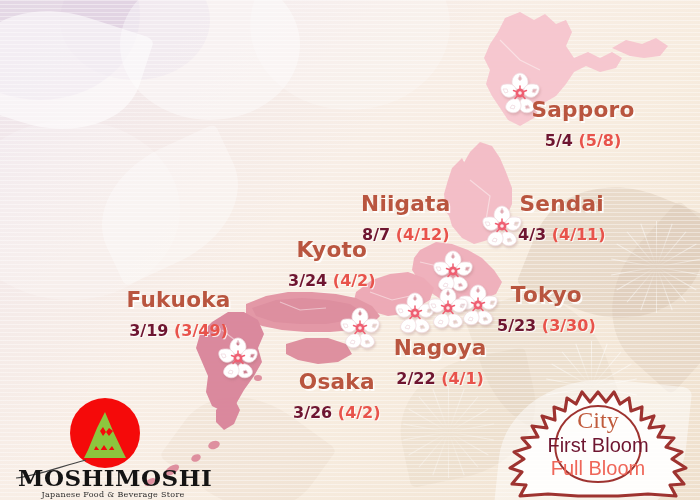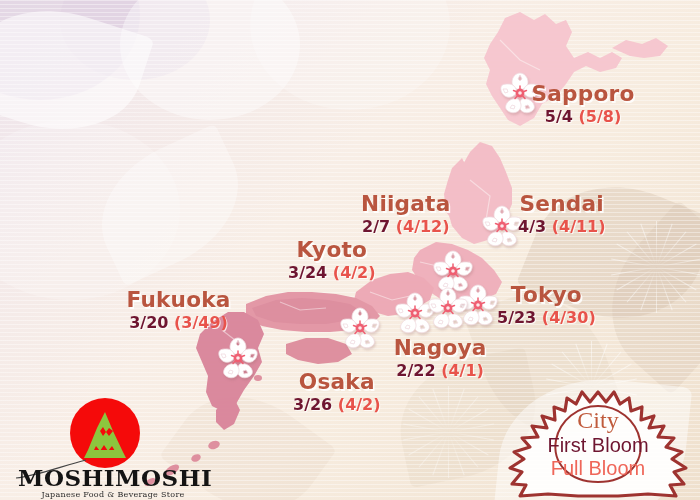--- a/index.html
+++ b/index.html
@@ -69,21 +69,21 @@
   .city{position:absolute;z-index:8;text-align:center;white-space:nowrap;}
   .city .cname{
     font-family:"DejaVu Sans", sans-serif;
     font-weight:bold;font-size:21px;color:#b9553f;
     letter-spacing:.2px;
     text-shadow:1.5px 1.5px 0 rgba(255,255,255,.85);
     transform:scaleX(1.03);
   }
   .city .cdates{
     font-family:"DejaVu Sans", sans-serif;
-    font-weight:bold;font-size:16px;margin-top:1px;
+    font-weight:bold;font-size:16px;margin-top:9px;
     text-shadow:1px 1px 0 rgba(255,255,255,.8);
   }
   .first{color:#6e1530;}
   .full{color:#e8534b;}
 
   
   #legend{position:absolute;left:498px;top:386px;width:200px;height:114px;z-index:9;}
   #legend svg{position:absolute;left:0;top:0;}
   #legend .ltext{position:absolute;left:0;top:0;width:200px;text-align:center;}
   .lg-city{
@@ -395,43 +395,43 @@
     <line x1="23" y1="23" x2="23" y2="16"></line>
     <line x1="23" y1="23" x2="29.5" y2="20.5"></line>
     <line x1="23" y1="23" x2="28" y2="28.5"></line>
     <line x1="23" y1="23" x2="18" y2="28.5"></line>
     <line x1="23" y1="23" x2="16.5" y2="20.5"></line>
   </g>
   <circle cx="23" cy="23" r="1.8" fill="#ffffff" fill-opacity=".85"></circle>
 </svg></div>
     </div>
   <div id="labels-layer">
-      <div class="city" style="left: 533px; top: 82px;">
+      <div class="city" style="left: 533px; top: 98px;">
         <div class="cname">Sapporo</div>
         <div class="cdates"><span class="first">5/4</span> <span class="full">(5/8)</span></div>
       </div>
       <div class="city" style="left: 362px; top: 192px;">
         <div class="cname">Niigata</div>
-        <div class="cdates"><span class="first">2/7</span> <span class="full">(4/12)</span></div>
+        <div class="cdates"><span class="first">8/7</span> <span class="full">(4/12)</span></div>
       </div>
       <div class="city" style="left: 518px; top: 192px;">
         <div class="cname">Sendai</div>
         <div class="cdates"><span class="first">4/3</span> <span class="full">(4/11)</span></div>
       </div>
       <div class="city" style="left: 288px; top: 238px;">
         <div class="cname">Kyoto</div>
         <div class="cdates"><span class="first">3/24</span> <span class="full">(4/2)</span></div>
       </div>
       <div class="city" style="left: 497px; top: 283px;">
         <div class="cname">Tokyo</div>
-        <div class="cdates"><span class="first">5/23</span> <span class="full">(4/30)</span></div>
+        <div class="cdates"><span class="first">5/23</span> <span class="full">(3/30)</span></div>
       </div>
       <div class="city" style="left: 128px; top: 288px;">
         <div class="cname">Fukuoka</div>
-        <div class="cdates"><span class="first">3/20</span> <span class="full">(3/49)</span></div>
+        <div class="cdates"><span class="first">3/19</span> <span class="full">(3/49)</span></div>
       </div>
       <div class="city" style="left: 395px; top: 336px;">
         <div class="cname">Nagoya</div>
         <div class="cdates"><span class="first">2/22</span> <span class="full">(4/1)</span></div>
       </div>
       <div class="city" style="left: 293px; top: 370px;">
         <div class="cname">Osaka</div>
         <div class="cdates"><span class="first">3/26</span> <span class="full">(4/2)</span></div>
       </div>
     </div>

